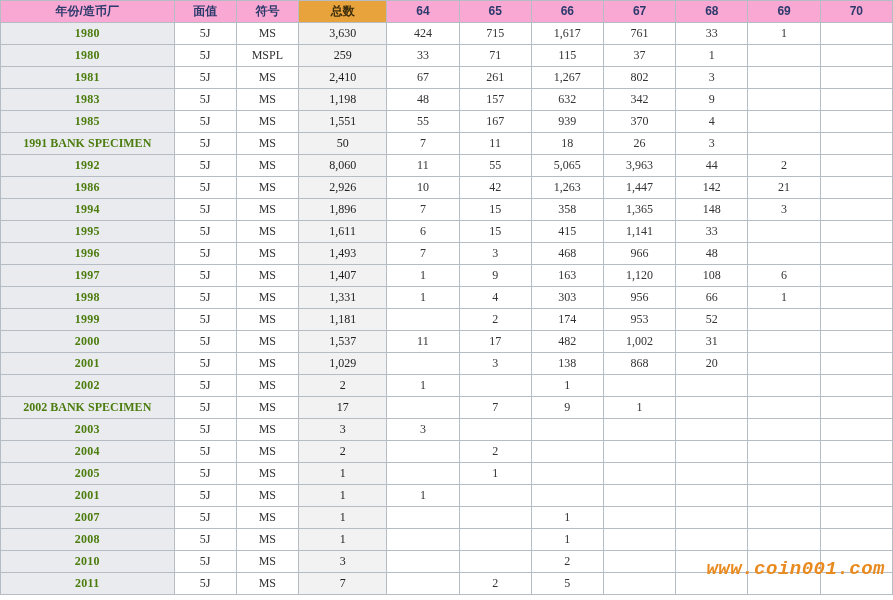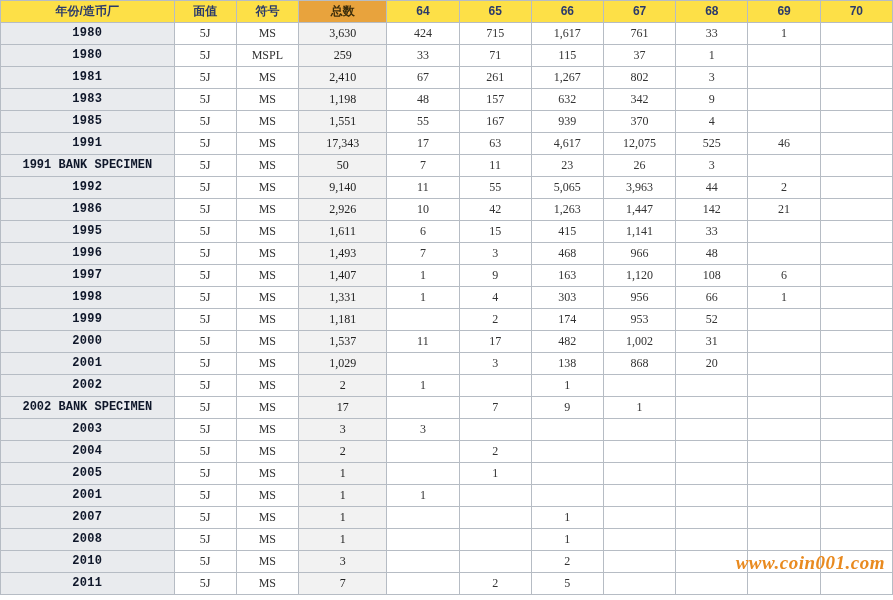--- a/index.html
+++ b/index.html
@@ -23,41 +23,41 @@
     padding: 0;
     height: 21px;
     line-height: 21px;
     font-size: 12px;
     text-align: center;
     overflow: hidden;
     white-space: nowrap;
   }
   
   thead th {
-    background: #fde047;
+    background: #f9a8d4;
     color: #2b3a6b;
     font-weight: bold;
     font-size: 12.5px;
     font-family: "Liberation Sans", sans-serif;
     border: 1px solid #8e959f;
   }
   thead th.total-col {
     background: #e8a33d;
     color: #3a2c0a;
   }
   
   tbody td {
     background: #ffffff;
     color: #333333;
   }
   tbody td.col-year {
     background: #e9ebee;
-    color: #0f172a;
+    color: #4d7c0f;
     font-weight: bold;
-    font-family: Liberation Mono, monospace;
+    font-family: Liberation Serif, serif;
     font-size: 13px;
     letter-spacing: 0.3px;
   }
   tbody td.col-year.specimen {
     font-size: 12.5px;
     letter-spacing: 0;
   }
   tbody td.col-mint,
   tbody td.col-denom,
   tbody td.col-symbol {
@@ -75,22 +75,22 @@
   tbody td.col-grade {
     background: #ffffff;
     color: #333333;
     font-family: "Liberation Serif", serif;
     font-size: 12.5px;
   }
   
   #watermark {
     position: absolute;
     right: 8px;
-    bottom: 26px;
-    font-family: Liberation Serif, serif;
+    bottom: 20px;
+    font-family: Liberation Mono, monospace;
     font-size: 19px;
     font-weight: bold;
     font-style: italic;
     color: #e98a1f;
     letter-spacing: 0.5px;
     pointer-events: none;
   }
 </style>
 </head>
 <body>
@@ -184,50 +184,37 @@
         <td class="col-total">1,551</td>
         <td class="col-grade">55</td>
         <td class="col-grade">167</td>
         <td class="col-grade">939</td>
         <td class="col-grade">370</td>
         <td class="col-grade">4</td>
         <td class="col-grade"></td>
         <td class="col-grade"></td>
       </tr>
       <tr>
-        <td class="col-year">1991</td>
-        <td class="col-denom">5J</td>
-        <td class="col-symbol">MS</td>
-        <td class="col-total">17,343</td>
-        <td class="col-grade">17</td>
-        <td class="col-grade">63</td>
-        <td class="col-grade">4,617</td>
-        <td class="col-grade">12,075</td>
-        <td class="col-grade">525</td>
-        <td class="col-grade">46</td>
-        <td class="col-grade"></td>
-      </tr>
-      <tr>
         <td class="col-year specimen">1991 BANK SPECIMEN</td>
         <td class="col-denom">5J</td>
         <td class="col-symbol">MS</td>
         <td class="col-total">50</td>
         <td class="col-grade">7</td>
         <td class="col-grade">11</td>
-        <td class="col-grade">23</td>
+        <td class="col-grade">18</td>
         <td class="col-grade">26</td>
         <td class="col-grade">3</td>
         <td class="col-grade"></td>
         <td class="col-grade"></td>
       </tr>
       <tr>
         <td class="col-year">1992</td>
         <td class="col-denom">5J</td>
         <td class="col-symbol">MS</td>
-        <td class="col-total">9,140</td>
+        <td class="col-total">8,060</td>
         <td class="col-grade">11</td>
         <td class="col-grade">55</td>
         <td class="col-grade">5,065</td>
         <td class="col-grade">3,963</td>
         <td class="col-grade">44</td>
         <td class="col-grade">2</td>
         <td class="col-grade"></td>
       </tr>
       <tr>
         <td class="col-year">1986</td>
@@ -236,20 +223,33 @@
         <td class="col-total">2,926</td>
         <td class="col-grade">10</td>
         <td class="col-grade">42</td>
         <td class="col-grade">1,263</td>
         <td class="col-grade">1,447</td>
         <td class="col-grade">142</td>
         <td class="col-grade">21</td>
         <td class="col-grade"></td>
       </tr>
       <tr>
+        <td class="col-year">1994</td>
+        <td class="col-denom">5J</td>
+        <td class="col-symbol">MS</td>
+        <td class="col-total">1,896</td>
+        <td class="col-grade">7</td>
+        <td class="col-grade">15</td>
+        <td class="col-grade">358</td>
+        <td class="col-grade">1,365</td>
+        <td class="col-grade">148</td>
+        <td class="col-grade">3</td>
+        <td class="col-grade"></td>
+      </tr>
+      <tr>
         <td class="col-year">1995</td>
         <td class="col-denom">5J</td>
         <td class="col-symbol">MS</td>
         <td class="col-total">1,611</td>
         <td class="col-grade">6</td>
         <td class="col-grade">15</td>
         <td class="col-grade">415</td>
         <td class="col-grade">1,141</td>
         <td class="col-grade">33</td>
         <td class="col-grade"></td>

